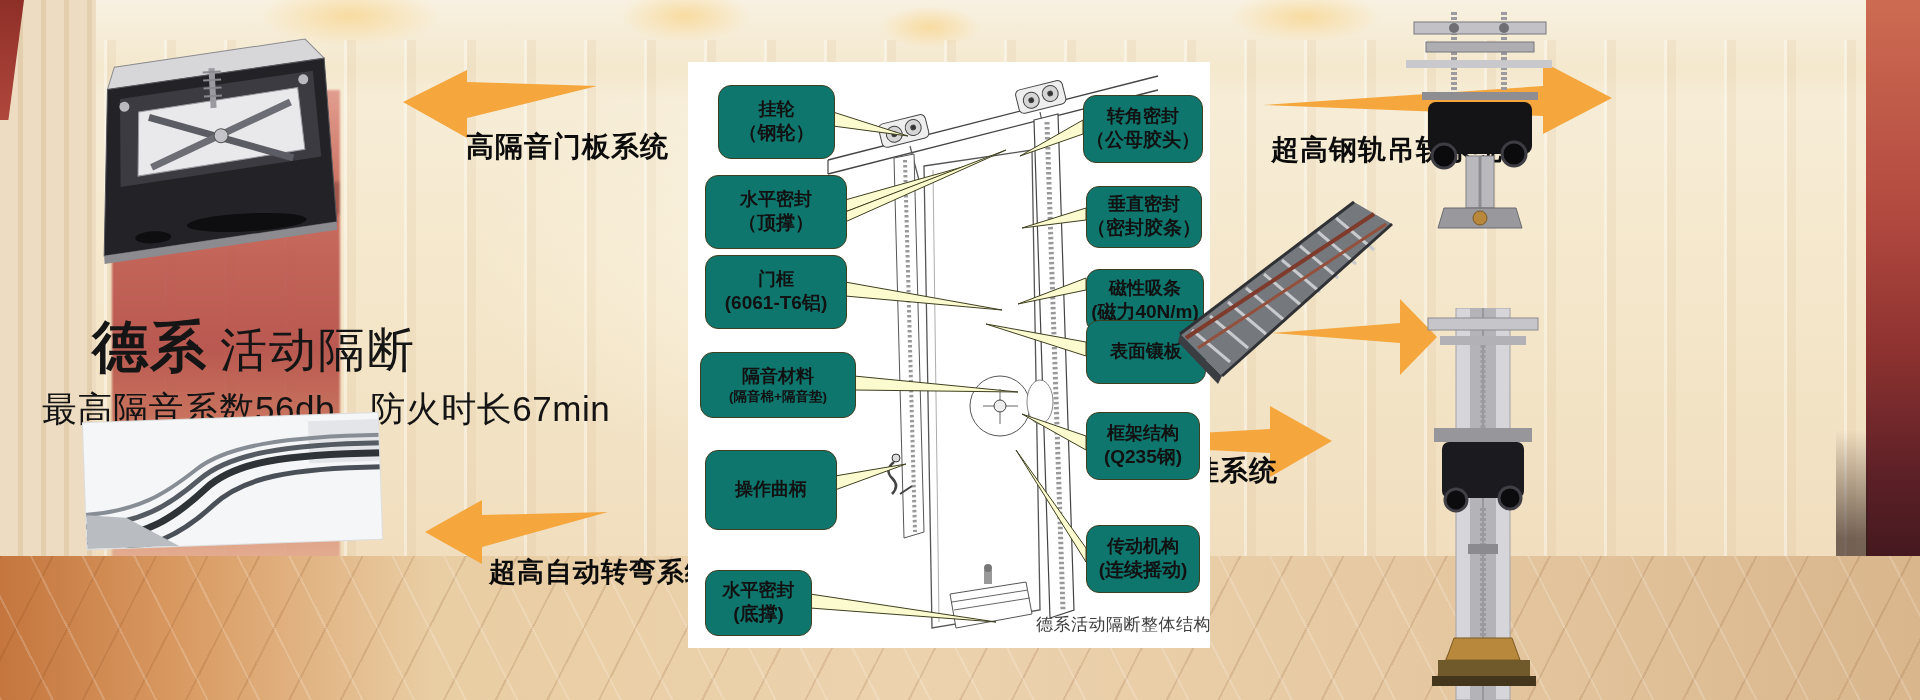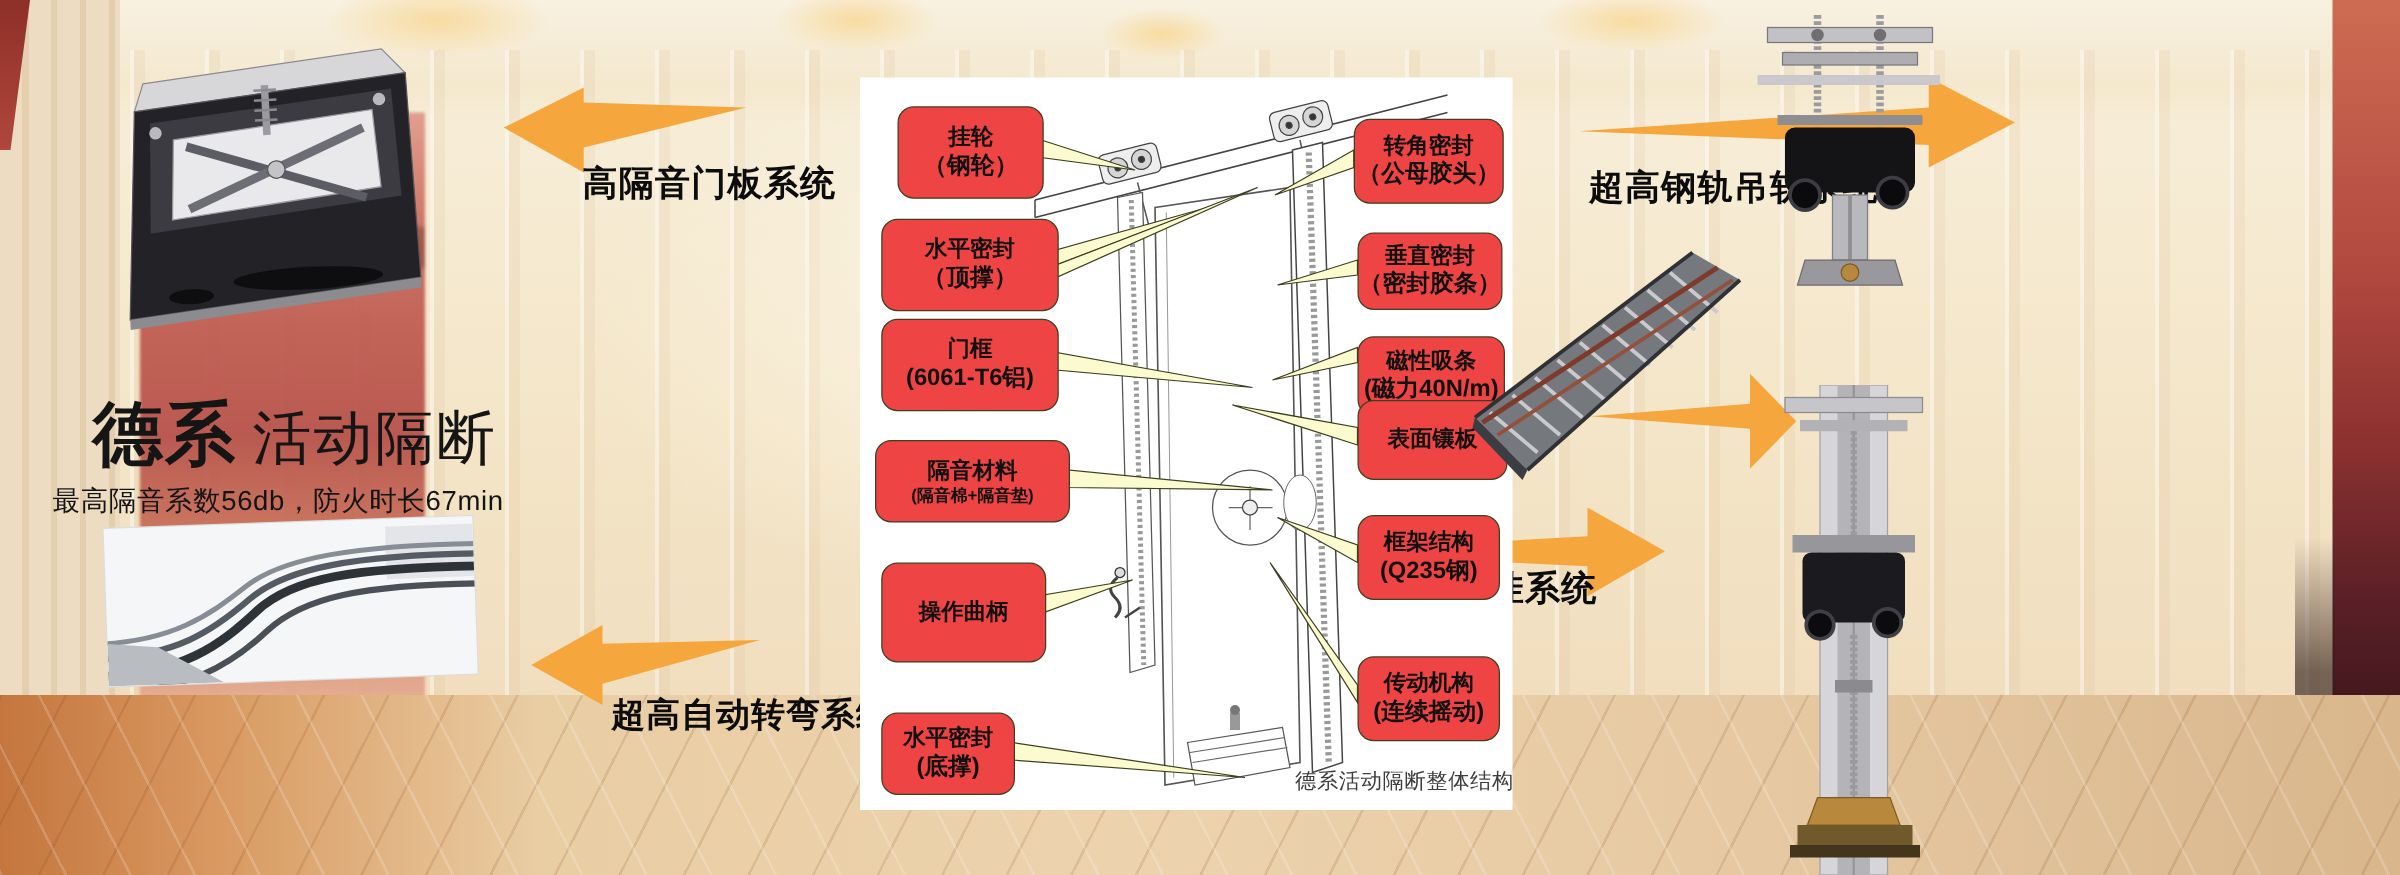--- a/index.html
+++ b/index.html
@@ -29,30 +29,30 @@
   .bg-dark-right{left:1836px;top:430px;width:32px;height:270px;opacity:.65;
     background:linear-gradient(180deg,rgba(60,25,20,0),#33201c 40%,#1f1512);}
   .bg-glow-mid{left:470px;top:50px;width:720px;height:430px;
     background:radial-gradient(closest-side,rgba(255,252,240,.55),rgba(255,252,240,0));}
   .bg-carpet{left:0;top:556px;width:1920px;height:144px;filter:blur(.6px);
     background:repeating-linear-gradient(63deg,rgba(255,255,255,.18) 0 2px,rgba(0,0,0,0) 2px 46px),
       repeating-linear-gradient(117deg,rgba(120,60,20,.14) 0 2px,rgba(0,0,0,0) 2px 46px),
       linear-gradient(90deg,#c4763e 0,#d99a62 180px,#e9cda3 430px,#ecd3ae 900px,#e6c9a2 1400px,#d9b68c 1920px);}
   
   .hero-title{left:74px;top:310px;display:flex;align-items:baseline;gap:12px;color:#151515;white-space:nowrap;}
-  .hero-title .brand{font-size:56px;font-weight:900;letter-spacing:2px;}
+  .hero-title .brand{font-size:56px;font-weight:900;letter-spacing:2px;margin-left:18px;}
   .hero-title .product{font-size:47px;font-weight:400;letter-spacing:2px;}
-  .hero-sub{left:42px;top:386px;font-size:22px;font-weight:500;color:#141414;white-space:nowrap;letter-spacing:.5px;text-align:right;}
+  .hero-sub{left:42px;top:386px;font-size:35px;font-weight:500;color:#141414;white-space:nowrap;letter-spacing:.5px;text-align:right;}
   
   .lbl{position:absolute;font-weight:800;font-size:28px;color:#0c0c0c;letter-spacing:1px;white-space:nowrap;}
   .arrow{position:absolute;}
   .arrow polygon{fill:#F5A63C;}
   
   .panel{left:688px;top:62px;width:522px;height:586px;background:#ffffff;}
-  .co{position:absolute;background:#ef4444;border:1.6px solid #3E3E20;border-radius:13px;
+  .co{position:absolute;background:#0f766e;border:1.6px solid #3E3E20;border-radius:13px;
       display:flex;flex-direction:column;align-items:center;justify-content:center;
       color:#111;text-align:center;line-height:1.3;}
   .co .l1{font-size:18px;font-weight:600;}
   .co .l2{font-size:19px;font-weight:600;}
   .caption{position:absolute;left:348px;top:551px;width:176px;font-size:17px;color:#3d3d3d;
       letter-spacing:.5px;white-space:nowrap;}
   .photo{position:absolute;}
 </style>
 </head>
 <body>

